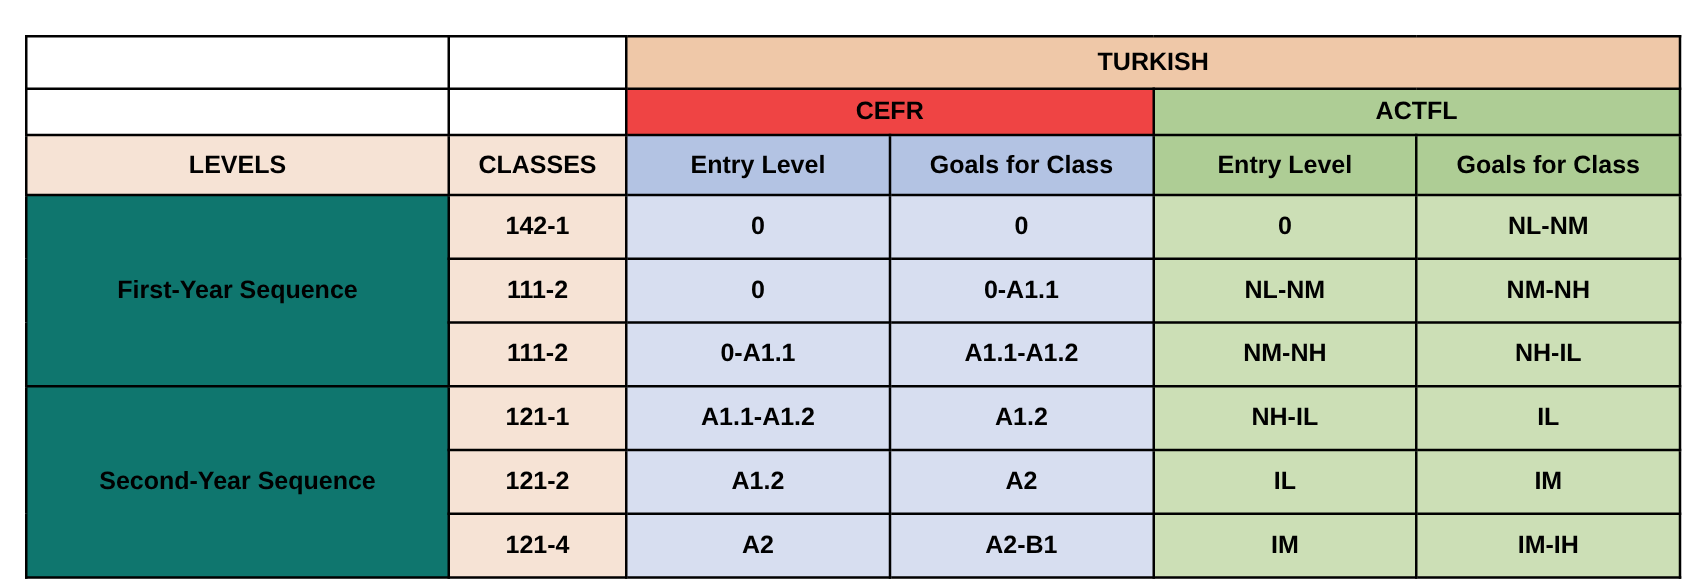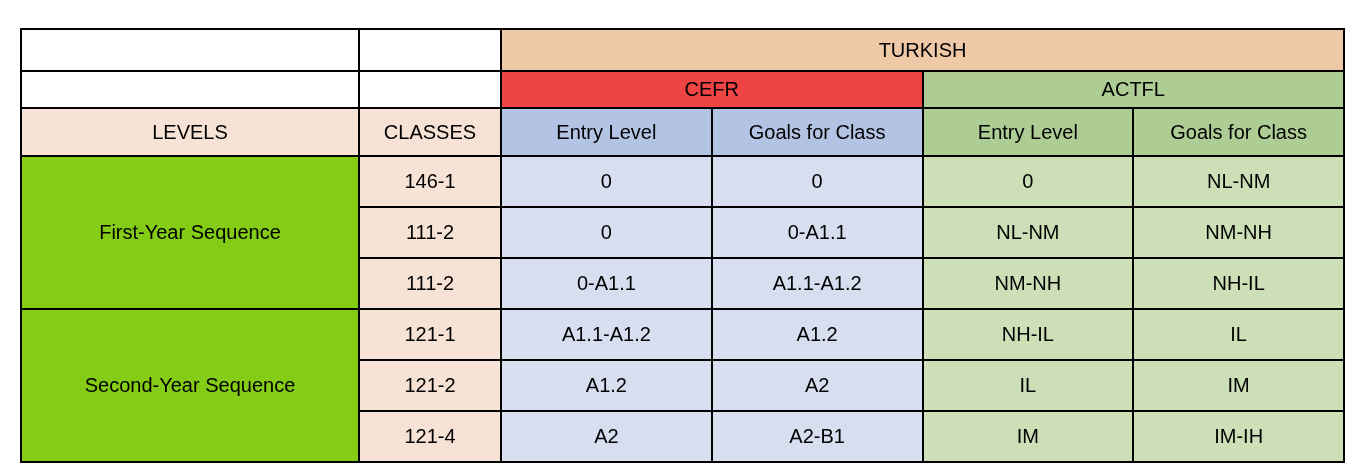--- a/index.html
+++ b/index.html
@@ -23,21 +23,21 @@
   table.curriculum-table {
     border-collapse: collapse;
     table-layout: fixed;
     width: 1323px;
   }
   table.curriculum-table td,
   table.curriculum-table th {
     border: 2px solid #000000;
     padding: 0 8px;
     font-size: 20px;
-    font-weight: normal;
+    font-weight: bold;
     text-align: center;
     vertical-align: middle;
     line-height: 1.15;
     box-sizing: border-box;
   }
   
   col.col-levels  { width: 338px; }
   col.col-classes { width: 142px; }
   col.col-data    { width: 210.75px; }
 
@@ -82,21 +82,21 @@
   .hdr-levels, .hdr-classes {
     background: #F6E3D5;
     font-weight: bold;
     font-size: 20px;
     text-align: left;
     height: 48px;
     margin-top: 34px;
   }
   
   .cell-level {
-    background: #84cc16;
+    background: #0f766e;
     text-align: left;
     vertical-align: top;
     padding-top: 7px;
   }
   .cell-class {
     background: #F6E3D5;
     text-align: left;
   }
   .cell-cefr {
     background: #D7DEF0;
@@ -135,21 +135,21 @@
         <td class="hdr-levels">LEVELS</td>
         <td class="hdr-classes">CLASSES</td>
         <td class="hdr-sub-cefr">Entry Level</td>
         <td class="hdr-sub-cefr">Goals for Class</td>
         <td class="hdr-sub-actfl">Entry Level</td>
         <td class="hdr-sub-actfl">Goals for Class</td>
       </tr>
 
       <tr class="data-row">
         <td class="cell-level" rowspan="3">First-Year Sequence</td>
-        <td class="cell-class">146-1</td>
+        <td class="cell-class">142-1</td>
         <td class="cell-cefr">0</td>
         <td class="cell-cefr">0</td>
         <td class="cell-actfl">0</td>
         <td class="cell-actfl">NL-NM</td>
       </tr>
       <tr class="data-row">
         <td class="cell-class">111-2</td>
         <td class="cell-cefr">0</td>
         <td class="cell-cefr">0-A1.1</td>
         <td class="cell-actfl">NL-NM</td>

